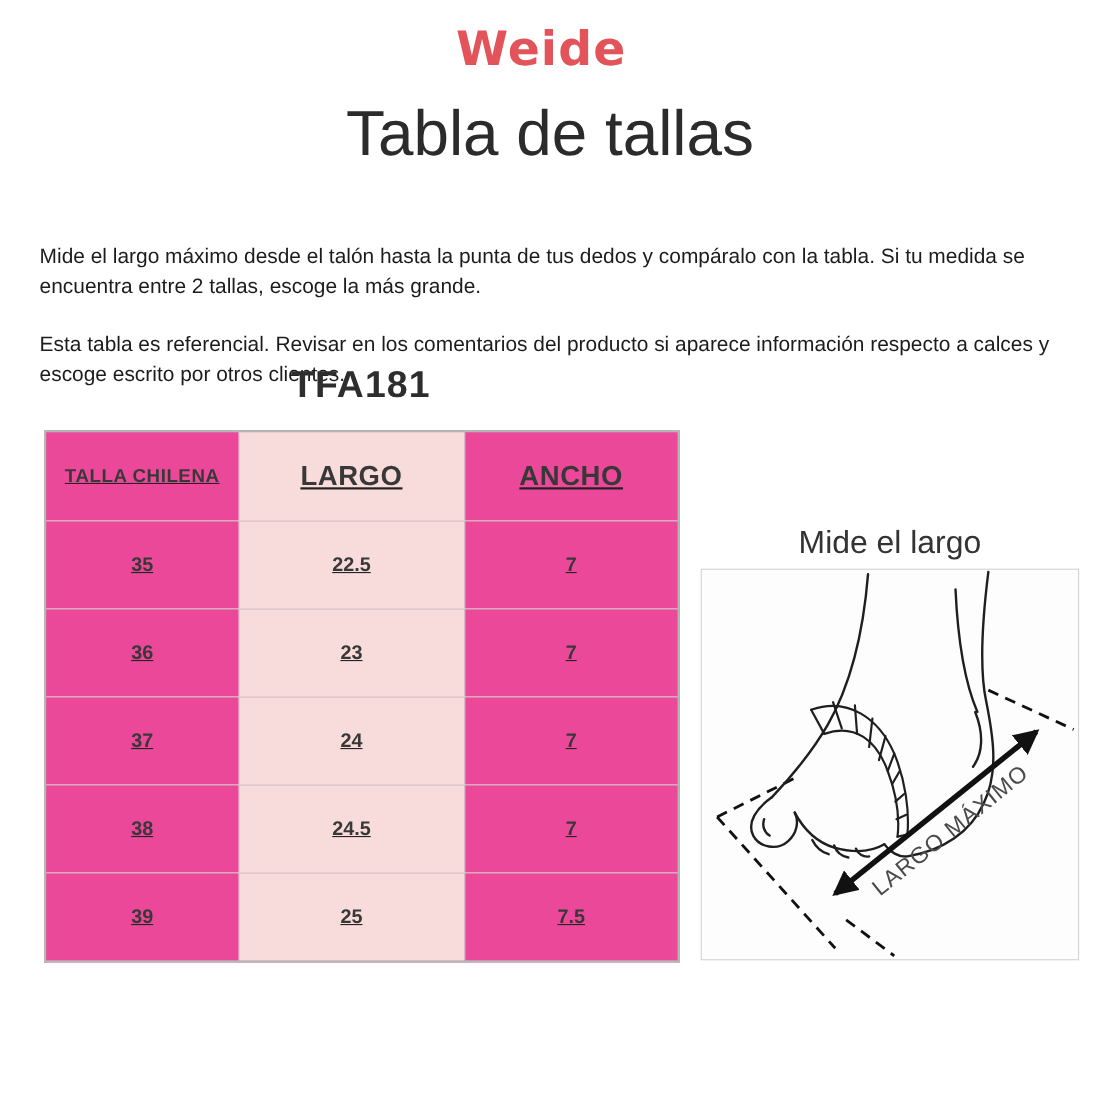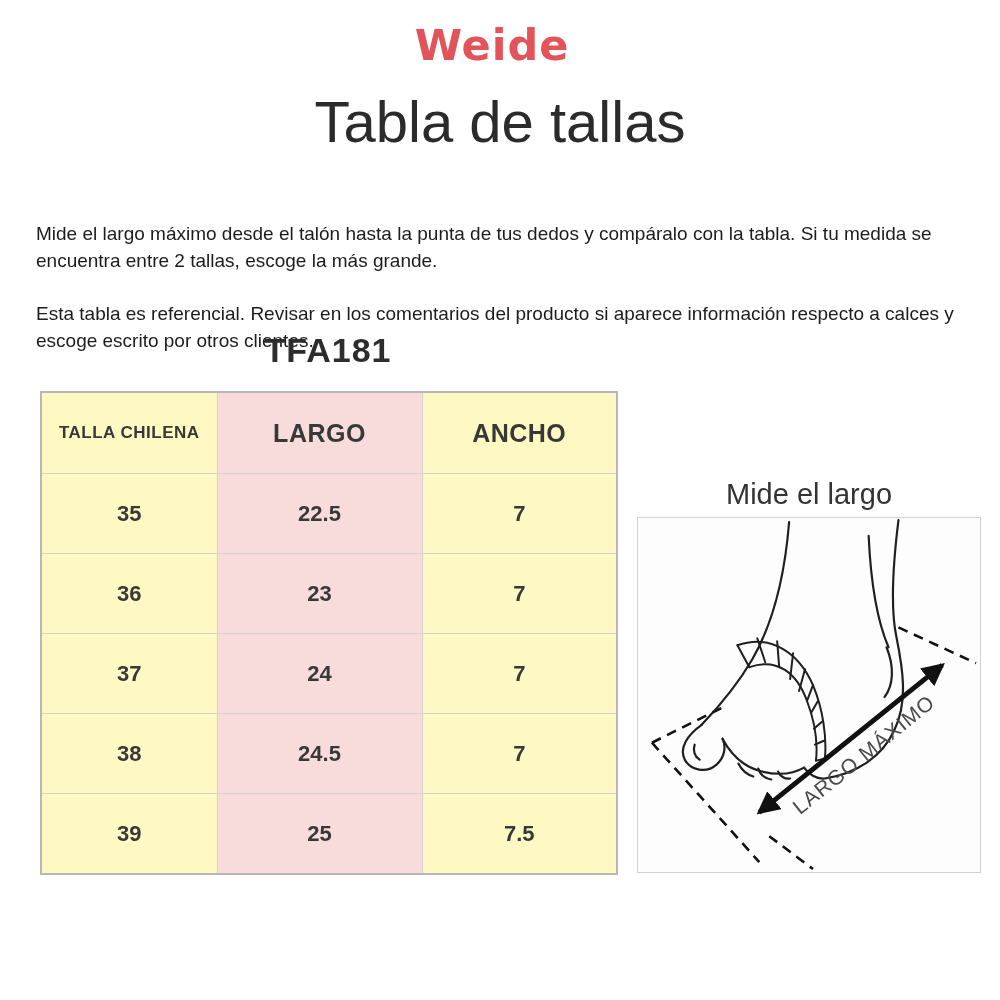--- a/index.html
+++ b/index.html
@@ -22,28 +22,28 @@
   }
   .para.p1{top:190px;}
   .para.p2{top:270px;}
   .product-code{
     position:absolute;top:331px;left:40px;width:576px;text-align:center;
     font-size:34px;font-weight:bold;color:#2d2d2d;letter-spacing:1px;
   }
   table.size-table{
     position:absolute;top:391px;left:40px;
     border-collapse:collapse;table-layout:fixed;width:576px;
-    border:2px solid #b7b7b7;background:#fef9c3;
+    border:2px solid #b7b7b7;background:#ec4899;text-decoration:underline;
   }
   table.size-table th,table.size-table td{
     border:1px solid #d2d2d2;text-align:center;vertical-align:middle;
     color:#383838;padding:0;
   }
   table.size-table th{height:80px;}
-  table.size-table td{height:79px;font-size:22px;font-weight:bold;}
+  table.size-table td{height:79px;font-size:18px;font-weight:bold;}
   .col-talla{width:176px;}
   .col-largo{width:205px;}
   .col-ancho{width:195px;}
   th.h-talla{font-size:17px;font-weight:bold;letter-spacing:0.5px;}
   th.h-largo,th.h-ancho{font-size:25px;font-weight:bold;letter-spacing:0.5px;margin-top:32px;}
   .pink{background:#f8dcdb;}
   .diagram-caption{
     position:absolute;top:478px;left:637px;width:344px;text-align:center;
     font-size:29px;color:#333333;
   }

